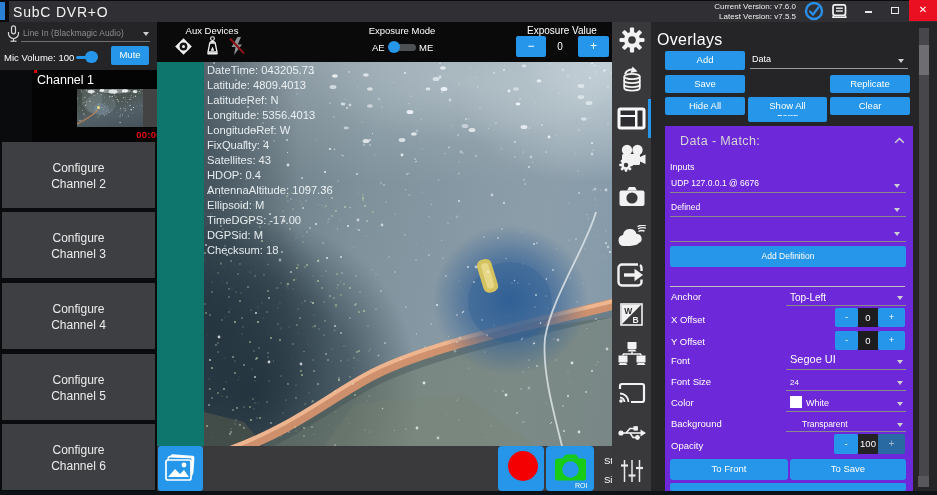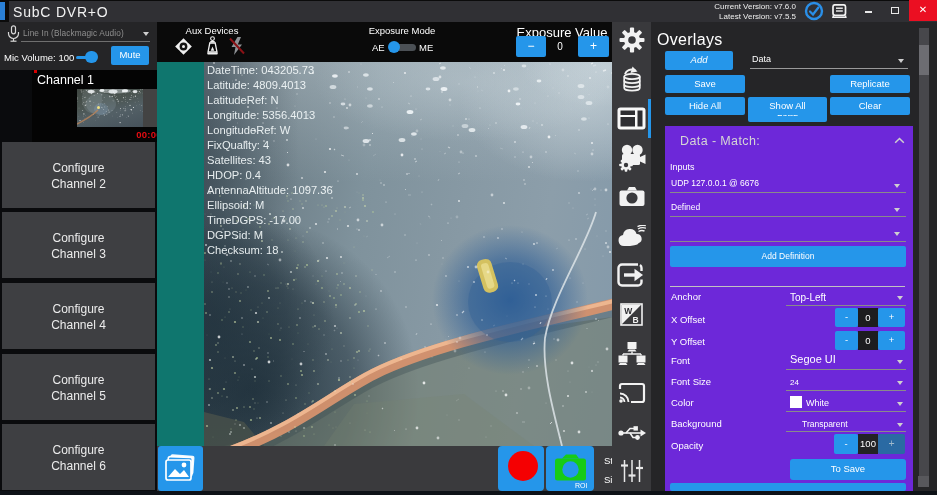--- a/index.html
+++ b/index.html
@@ -237,21 +237,21 @@
  </svg>
  <svg class="a" style="left:70px;top:14px;" width="20" height="20" viewBox="0 0 20 20">
    <path d="M10.5 1 L4.5 11 H8.5 L7 19 L15 8.5 H10.8 L14 1 Z" fill="#8e9296"></path>
    <line x1="3" y1="2.5" x2="17" y2="17.5" stroke="#8a1216" stroke-width="2"></line>
  </svg>
  <div class="a" style="left:199px;top:3px;width:92px;text-align:center;font-size:9.5px;color:#fff;">Exposure Mode</div>
  <div class="a" style="left:215px;top:20px;font-size:9.5px;color:#fff;">AE</div>
  <div class="a" style="left:233px;top:21.5px;width:26px;height:7.5px;border-radius:4px;background:#4b5055;"></div>
  <div class="a" style="left:231px;top:19px;width:12px;height:12px;border-radius:50%;background:#2596ea;"></div>
  <div class="a" style="left:262px;top:20px;font-size:9.5px;color:#fff;">ME</div>
- <div class="a" style="left:359px;top:3px;width:92px;text-align:center;font-size:13px;color:#fff;">Exposure Value</div>
+ <div class="a" style="left:359px;top:3px;width:92px;text-align:center;font-size:10px;color:#fff;">Exposure Value</div>
  <div class="a btn" style="left:359px;top:14px;width:30px;height:21px;font-size:12px;line-height:20px;">−</div>
  <div class="a" style="left:397px;top:19px;width:12px;text-align:center;font-size:10px;color:#fff;">0</div>
  <div class="a btn" style="left:421px;top:14px;width:31px;height:21px;font-size:12px;line-height:20px;">+</div>
 </div>
 
 <div class="a" style="left:157px;top:62px;width:455px;height:384px;background:#0f766e;overflow:hidden;">
  <div class="a" style="left:47px;top:0;width:408px;height:384px;background:linear-gradient(100deg,#50606a 0%,#6e7f88 18%,#7f929c 38%,#8799a4 60%,#8c9eaa 78%,#8399aa 100%);">
   <svg width="408" height="384" viewBox="0 0 408 384" style="position:absolute;left:0;top:0;">
    <defs>
     <linearGradient id="topl" x1="0" y1="0" x2="0" y2="1">
@@ -1120,21 +1120,21 @@
 <line x1="1" y1="6.5" x2="8" y2="6.5" stroke-width="2.2"></line>
 <line x1="8.5" y1="16.5" x2="15.5" y2="16.5" stroke-width="2.2"></line>
 <line x1="16" y1="9" x2="23" y2="9" stroke-width="2.2"></line>
 </g>
 </svg>
  <div class="a" style="left:36px;top:77px;width:3px;height:39px;background:#2596ea;"></div>
 </div>
 
 <div class="a" style="left:651px;top:22px;width:286px;height:469px;background:#252527;">
  <div class="a" style="left:6px;top:9px;font-size:16px;color:#fff;letter-spacing:0.3px;">Overlays</div>
- <div class="a btn" style="left:14px;top:29px;width:68px;height:19px;line-height:18px;font-style:italic;">Add</div>
+ <div class="a btn" style="left:14px;top:29px;width:80px;height:19px;line-height:18px;">Add</div>
  <div class="a" style="left:101px;top:32px;font-size:9px;color:#fff;">Data</div>
  <div class="a" style="left:99px;top:46px;width:158px;height:1px;background:#9a9a9a;"></div>
  <div class="a caret" style="left:247px;top:37px;"></div>
  <div class="a btn" style="left:14px;top:53px;width:80px;height:18px;line-height:17px;">Save</div>
  <div class="a btn" style="left:97px;top:53px;width:79px;height:18px;line-height:17px;margin-top:29px;">Load</div>
  <div class="a btn" style="left:179px;top:53px;width:80px;height:18px;line-height:17px;">Replicate</div>
  <div class="a btn" style="left:14px;top:75px;width:80px;height:18px;line-height:17px;">Hide All</div>
  <div class="a btn" style="left:97px;top:75px;width:79px;height:18px;line-height:17px;">Show All</div>
  <div class="a btn" style="left:179px;top:75px;width:80px;height:18px;line-height:17px;">Clear</div>
 
@@ -1189,20 +1189,21 @@
   <div class="a" style="left:6px;top:292px;font-size:9.5px;color:#fff;">Background</div>
   <div class="a" style="left:137px;top:292.5px;font-size:8.5px;color:#fff;">Transparent</div>
   <div class="a" style="left:121px;top:305px;width:120px;height:1px;background:#8a8a8a;"></div>
   <div class="a caret" style="left:232px;top:297px;"></div>
 
   <div class="a" style="left:6px;top:314px;font-size:9.5px;color:#fff;">Opacity</div>
   <div class="a btn" style="left:169px;top:308px;width:24px;height:20px;line-height:19px;">-</div>
   <div class="a" style="left:193px;top:308px;width:20px;height:20px;background:#232325;color:#fff;font-size:9.5px;line-height:20px;text-align:center;">100</div>
   <div class="a" style="left:213px;top:308px;width:27px;height:20px;background:#2a6aa3;color:#9fb9cc;font-size:10.5px;line-height:19px;text-align:center;border-radius:2px;">+</div>
 
+  <div class="a btn" style="left:5px;top:333px;width:118px;height:21px;line-height:20px;border-radius:3px;">To Front</div>
   <div class="a btn" style="left:125px;top:333px;width:116px;height:21px;line-height:20px;border-radius:3px;">To Save</div>
   <div class="a btn" style="left:5px;top:357px;width:236px;height:8px;"></div>
  </div>
 
  <div class="a" style="left:268px;top:6px;width:10px;height:448px;background:#47474b;"></div>
  <div class="a" style="left:268px;top:23px;width:10px;height:30px;background:#6d6d72;"></div>
  <div class="a" style="left:267px;top:454px;width:11px;height:11px;background:#58585c;"></div>
 </div>
 
 <div class="a" style="left:0;top:491px;width:937px;height:4px;background:#0e1217;"></div>

